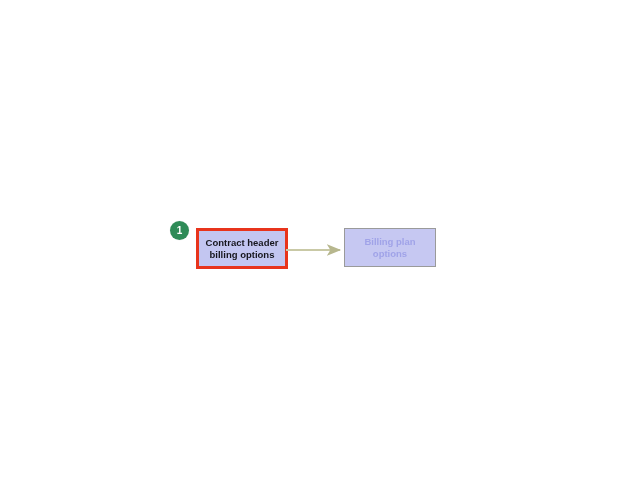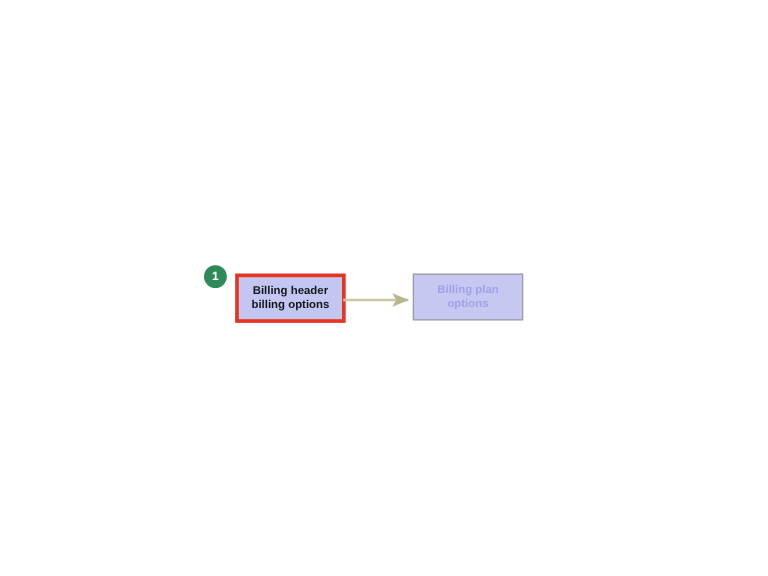--- a/index.html
+++ b/index.html
@@ -98,21 +98,21 @@
   }
 </style>
 </head>
 <body>
 
 <div id="canvas">
 
   <div class="step-badge">1</div>
 
   <div class="node node-active">
-    <span class="node-label">Billing header
+    <span class="node-label">Contract header
 billing options</span>
   </div>
 
   <svg class="connector" viewBox="0 0 62 24" width="62" height="24" xmlns="http://www.w3.org/2000/svg">
     <defs>
       <marker id="arrowhead" markerWidth="7" markerHeight="6" refX="6" refY="3" orient="auto" markerUnits="strokeWidth">
         <path d="M0,0.4 L6.5,3 L0,5.6 L1.6,3 Z" fill="#b7b78e"></path>
       </marker>
     </defs>
     <line x1="0" y1="12" x2="54" y2="12" stroke="#c9c9a6" stroke-width="2.2" marker-end="url(#arrowhead)"></line>

